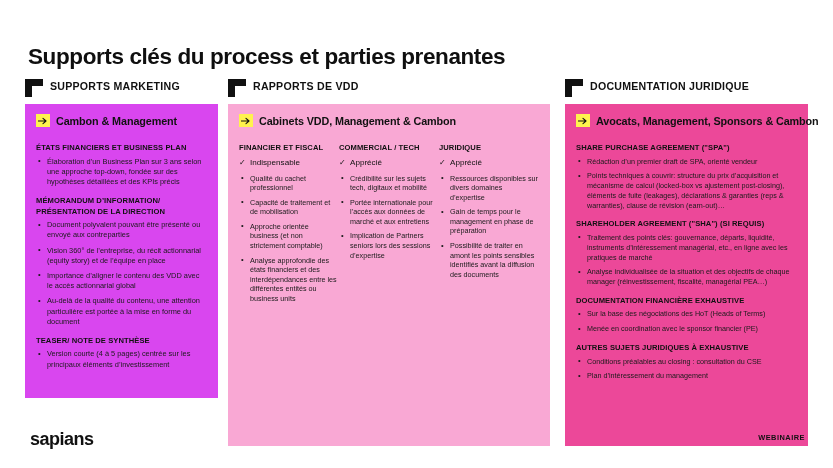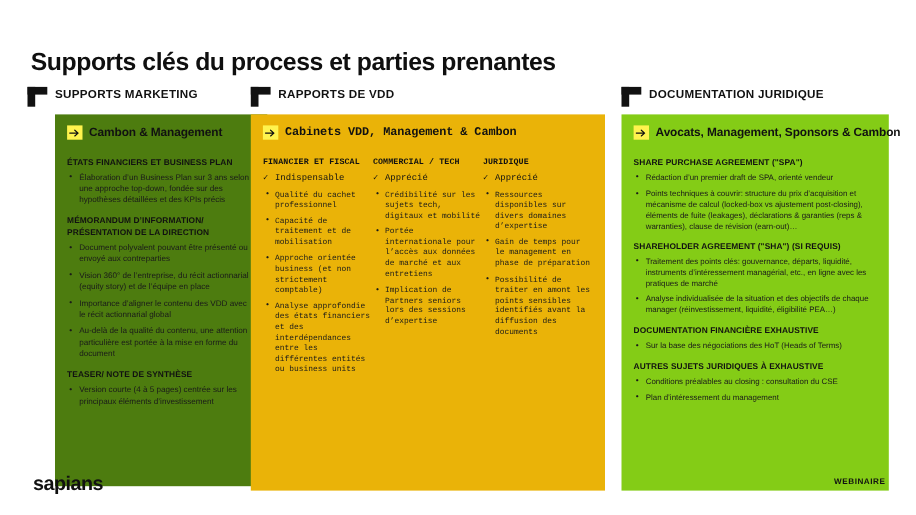--- a/index.html
+++ b/index.html
@@ -121,32 +121,32 @@
   }
   .check-row .ck {
     position: absolute;
     left: 0; top: 0.5px;
     font-size: 8px;
     color: #111111;
   }
 
   
   #col1 { left: 25px; top: 78px; width: 193px; }
-  #col1 .col-body { background: #4d7c0f; height: 338px; width: 193px; margin-left: 25px; }
+  #col1 .col-body { background: #d946ef; height: 294px; width: 193px; }
 
   
   #col2 { left: 228px; top: 78px; width: 322px; }
-  #col2 .col-body { background: #eab308; height: 342px; width: 322px; font-family: Liberation Mono, monospace; }
+  #col2 .col-body { background: #f9a8d4; height: 342px; width: 322px; }
   .subcols { display: flex; gap: 0; }
   .subcol { flex: 1 1 0; min-width: 0; }
   .subcol ul.bullets li { font-size: 7.2px; line-height: 9.6px; }
 
   
   #col3 { left: 565px; top: 78px; width: 243px; }
-  #col3 .col-body { background: #84cc16; height: 342px; width: 243px; }
+  #col3 .col-body { background: #ec4899; height: 342px; width: 243px; }
   #col3 ul.bullets li { font-size: 7.2px; line-height: 9.8px; }
 
   
   .brand {
     position: absolute;
     left: 30px; top: 429px;
     font-size: 18px;
     font-weight: bold;
     color: #111111;
     letter-spacing: -0.5px;
@@ -190,21 +190,21 @@
         <ul class="bullets">
           <li>Élaboration d’un Business Plan sur 3 ans selon une approche top-down, fondée sur des hypothèses détaillées et des KPIs précis</li>
         </ul>
       </div>
 
       <div class="sec-block">
         <div class="sec-title">MÉMORANDUM D’INFORMATION/ PRÉSENTATION DE LA DIRECTION</div>
         <ul class="bullets">
           <li>Document polyvalent pouvant être présenté ou envoyé aux contreparties</li>
           <li>Vision 360° de l’entreprise, du récit actionnarial (equity story) et de l’équipe en place</li>
-          <li>Importance d’aligner le contenu des VDD avec le récit actionnarial global</li>
+          <li>Importance d’aligner le contenu des VDD avec le accès actionnarial global</li>
           <li>Au-delà de la qualité du contenu, une attention particulière est portée à la mise en forme du document</li>
         </ul>
       </div>
 
       <div class="sec-block">
         <div class="sec-title">TEASER/ NOTE DE SYNTHÈSE</div>
         <ul class="bullets">
           <li>Version courte (4 à 5 pages) centrée sur les principaux éléments d’investissement</li>
         </ul>
       </div>
@@ -298,28 +298,29 @@
         <ul class="bullets">
           <li>Rédaction d’un premier draft de SPA, orienté vendeur</li>
           <li>Points techniques à couvrir: structure du prix d’acquisition et mécanisme de calcul (locked-box vs ajustement post-closing), éléments de fuite (leakages), déclarations &amp; garanties (reps &amp; warranties), clause de révision (earn-out)…</li>
         </ul>
       </div>
 
       <div class="sec-block">
         <div class="sec-title">SHAREHOLDER AGREEMENT ("SHA") (SI REQUIS)</div>
         <ul class="bullets">
           <li>Traitement des points clés: gouvernance, départs, liquidité, instruments d’intéressement managérial, etc., en ligne avec les pratiques de marché</li>
-          <li>Analyse individualisée de la situation et des objectifs de chaque manager (réinvestissement, liquidité, éligibilité PEA…)</li>
+          <li>Analyse individualisée de la situation et des objectifs de chaque manager (réinvestissement, fiscalité, managérial PEA…)</li>
         </ul>
       </div>
 
       <div class="sec-block">
         <div class="sec-title">DOCUMENTATION FINANCIÈRE EXHAUSTIVE</div>
         <ul class="bullets">
           <li>Sur la base des négociations des HoT (Heads of Terms)</li>
+          <li>Menée en coordination avec le sponsor financier (PE)</li>
         </ul>
       </div>
 
       <div class="sec-block">
         <div class="sec-title">AUTRES SUJETS JURIDIQUES À EXHAUSTIVE</div>
         <ul class="bullets">
           <li>Conditions préalables au closing : consultation du CSE</li>
           <li>Plan d’intéressement du management</li>
         </ul>
       </div>

